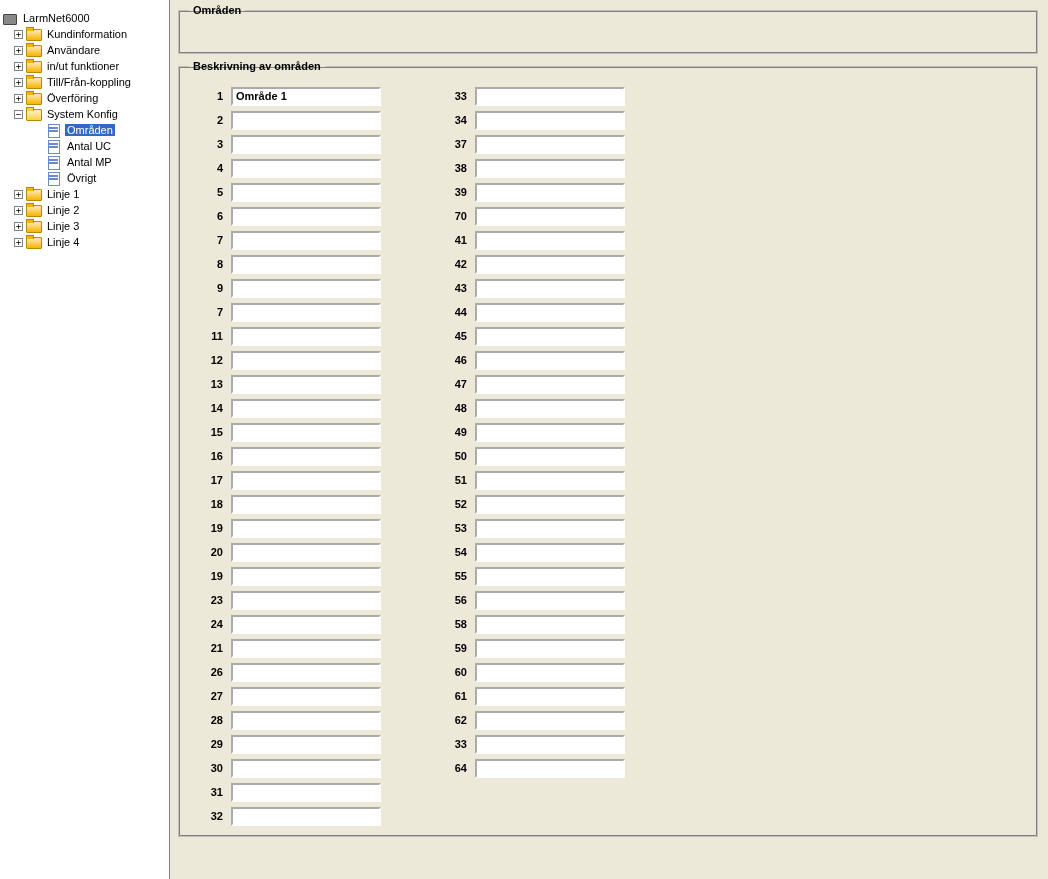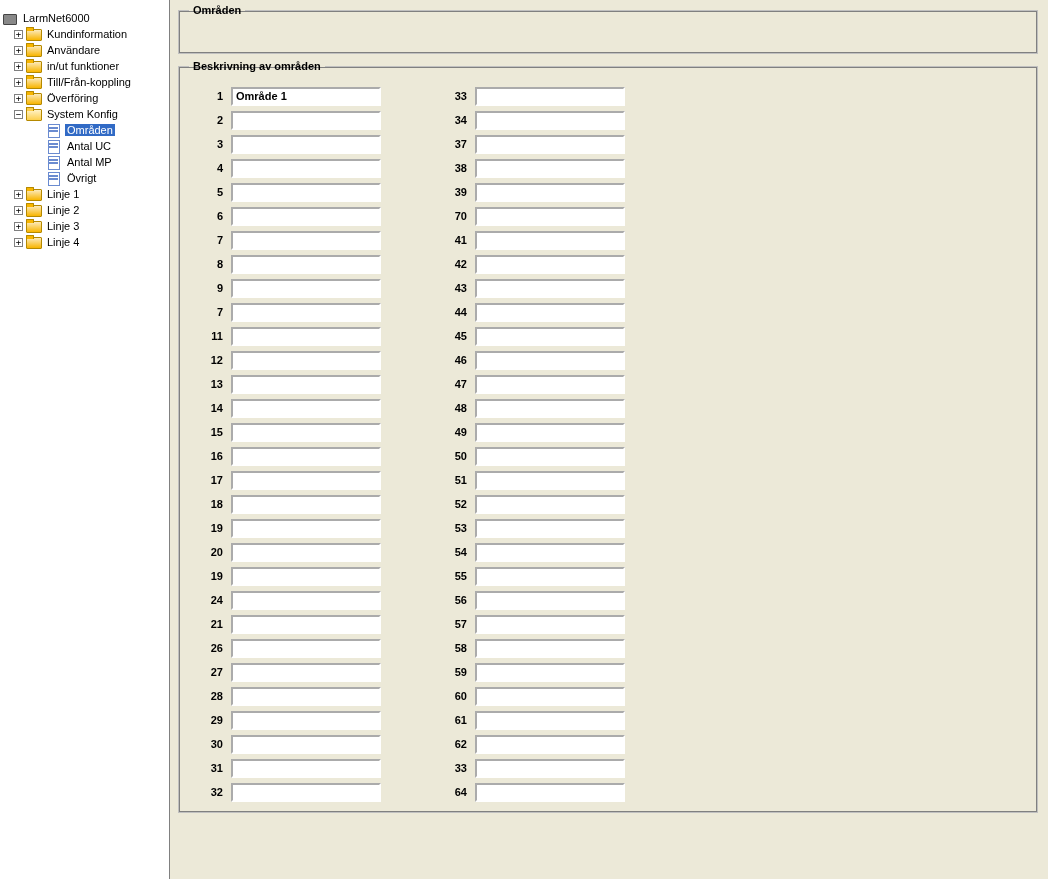--- a/index.html
+++ b/index.html
@@ -361,20 +361,24 @@
           </div>
           <div class="field-row">
             <span class="num-label">20</span>
             <input type="text" class="sunken-input" style="">
           </div>
           <div class="field-row">
             <span class="num-label">19</span>
             <input type="text" class="sunken-input" style="">
           </div>
           <div class="field-row">
+            <span class="num-label">23</span>
+            <input type="text" class="sunken-input" style="">
+          </div>
+          <div class="field-row">
             <span class="num-label">24</span>
             <input type="text" class="sunken-input" style="">
           </div>
           <div class="field-row">
             <span class="num-label">21</span>
             <input type="text" class="sunken-input" style="">
           </div>
           <div class="field-row">
             <span class="num-label">26</span>
             <input type="text" class="sunken-input" style="">
@@ -484,24 +488,20 @@
           <div class="field-row">
             <span class="num-label">54</span>
             <input type="text" class="sunken-input" style="">
           </div>
           <div class="field-row">
             <span class="num-label">55</span>
             <input type="text" class="sunken-input" style="">
           </div>
           <div class="field-row">
             <span class="num-label">56</span>
-            <input type="text" class="sunken-input" style="">
-          </div>
-          <div class="field-row">
-            <span class="num-label">57</span>
             <input type="text" class="sunken-input" style="">
           </div>
           <div class="field-row">
             <span class="num-label">58</span>
             <input type="text" class="sunken-input" style="">
           </div>
           <div class="field-row">
             <span class="num-label">59</span>
             <input type="text" class="sunken-input" style="">
           </div>

